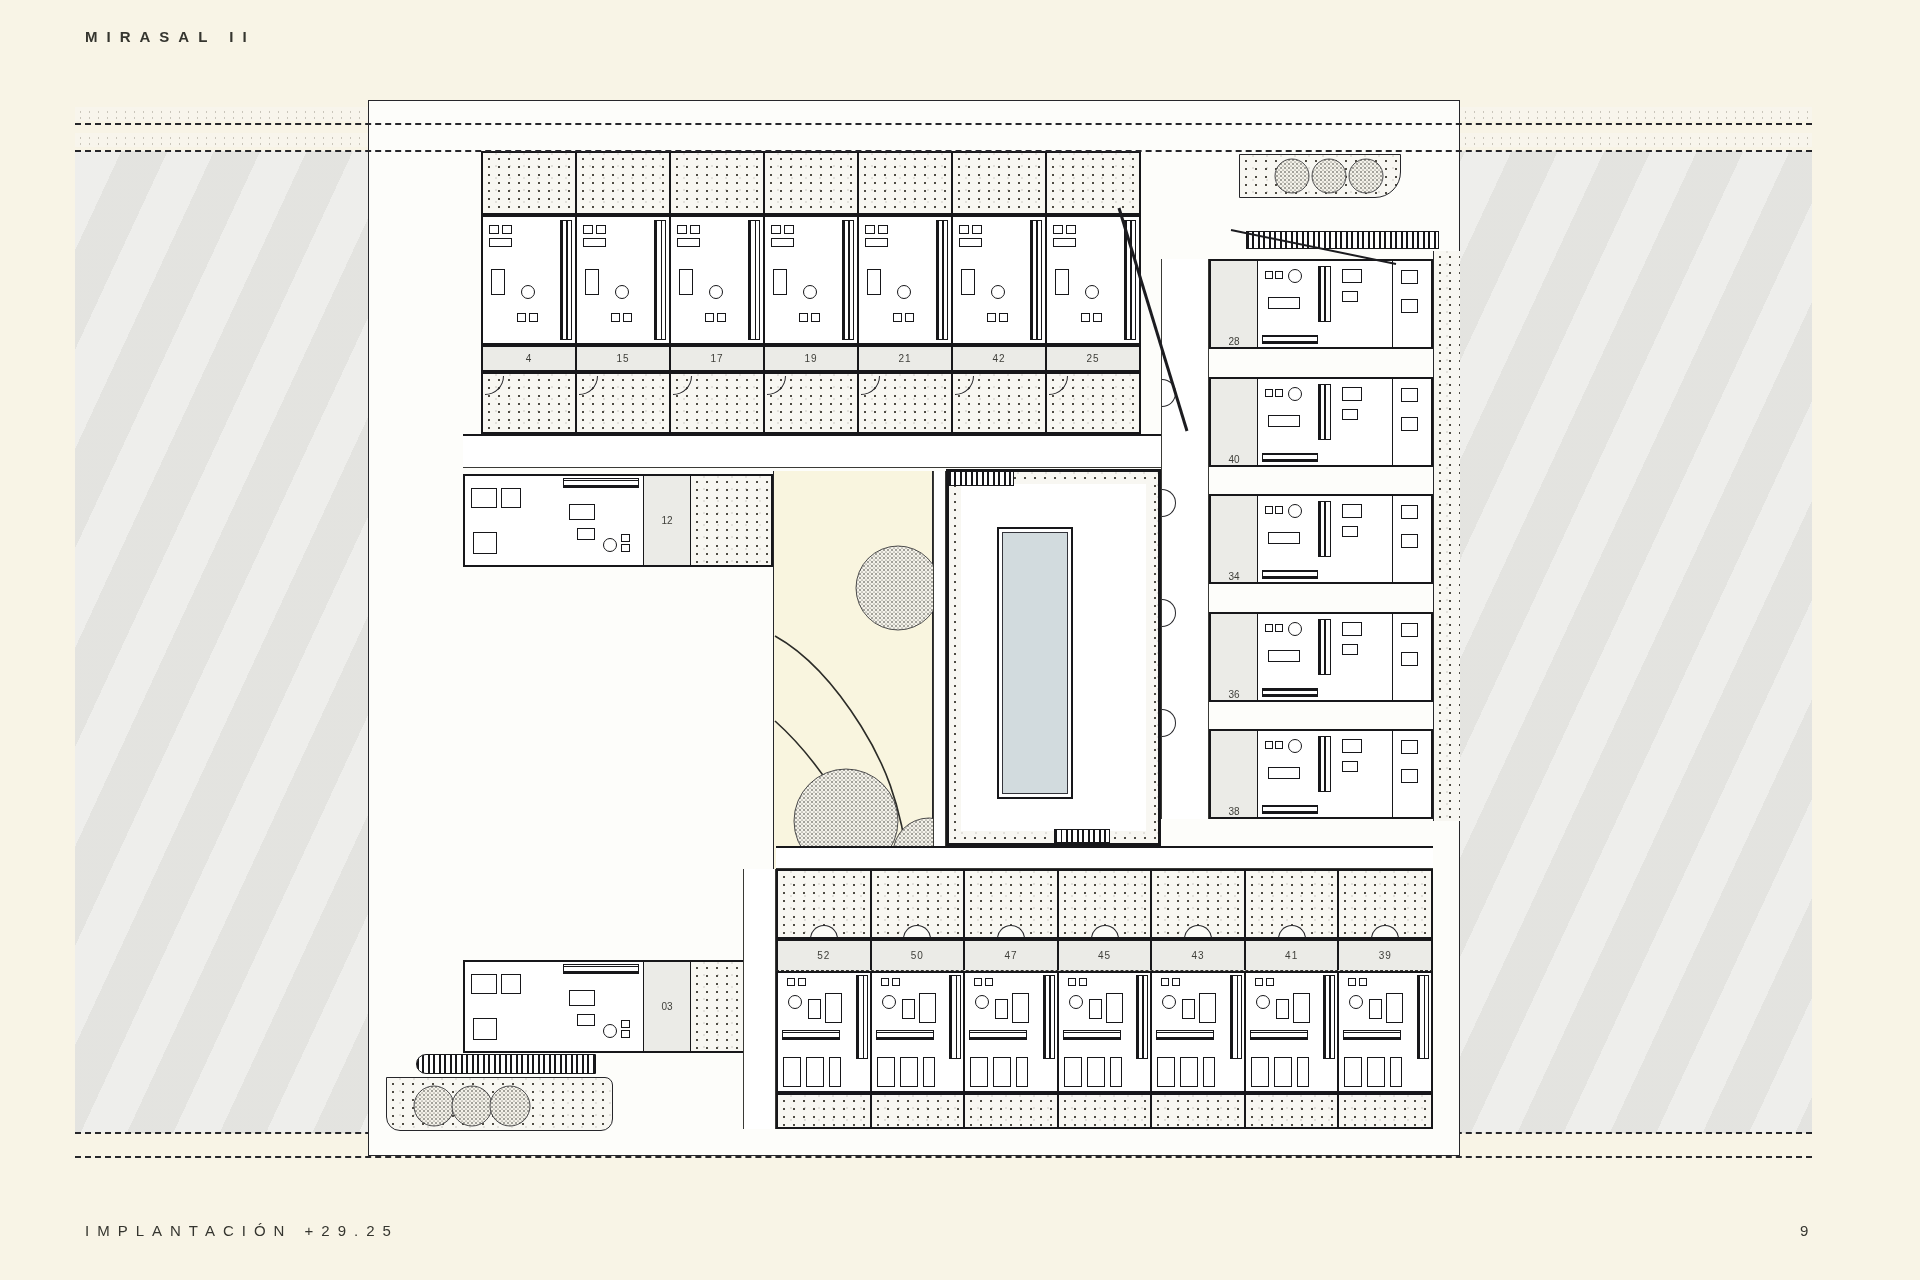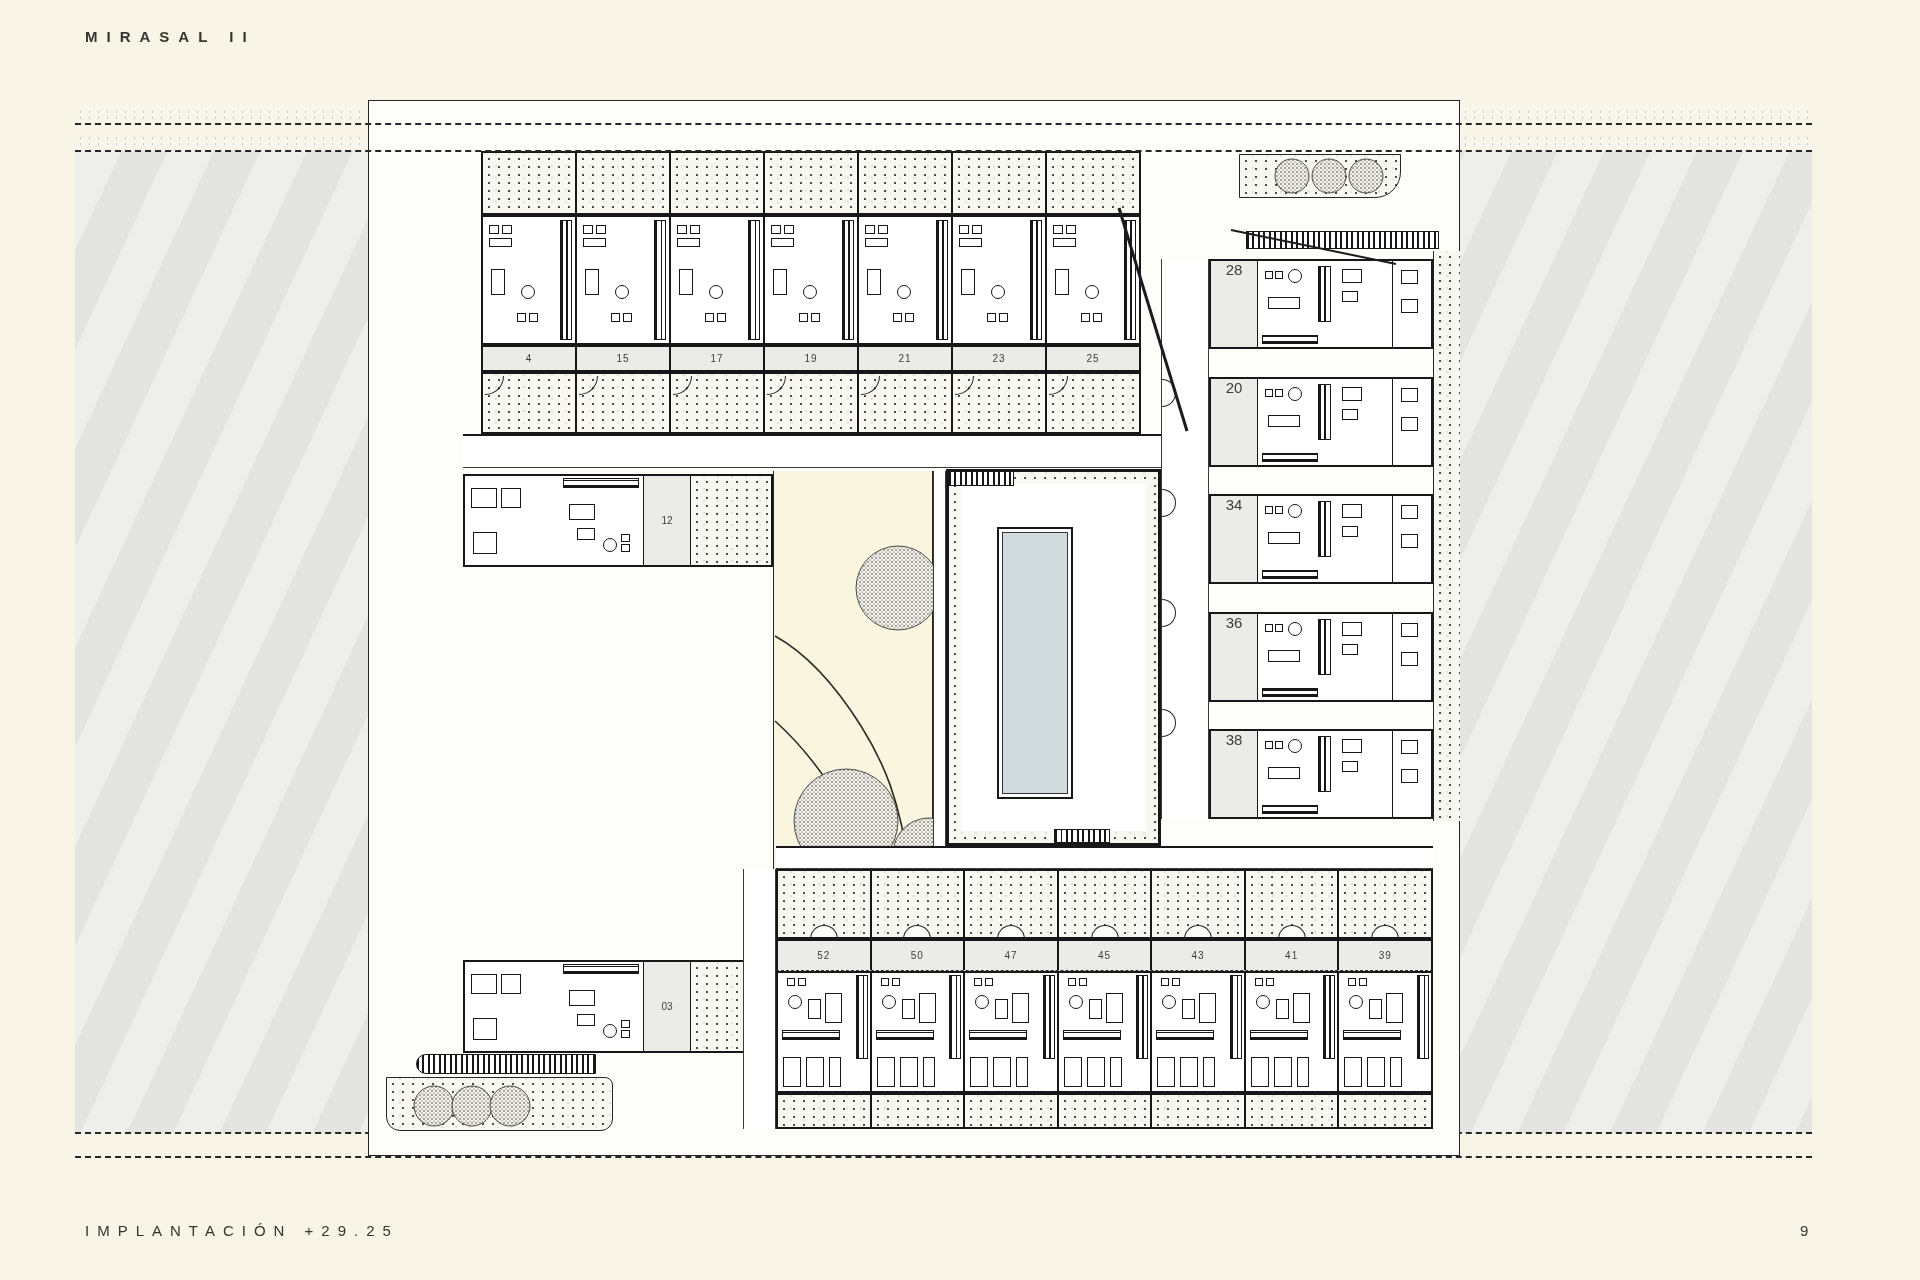--- a/index.html
+++ b/index.html
@@ -27,21 +27,21 @@
   .t-lab,.b-lab{display:flex;align-items:center;justify-content:center;font-size:10px;color:#3e3e39;letter-spacing:1px}
   .hatch-v{background-color:#fff;background-image:repeating-linear-gradient(90deg,var(--ink) 0 1.8px,transparent 1.8px 5.5px);border:1.2px solid var(--ink);box-sizing:border-box}
   .hatch-h{background-color:#fff;background-image:repeating-linear-gradient(0deg,var(--ink) 0 1.8px,transparent 1.8px 5.5px);border:1.2px solid var(--ink);box-sizing:border-box}
   .bx{position:absolute;border:1.4px solid var(--ink);background:#fff;box-sizing:border-box}
   .ci{position:absolute;width:14px;height:14px;border:1.4px solid var(--ink);border-radius:50%;background:#fff;box-sizing:border-box}
   .dome{position:absolute;bottom:-2px;left:50%;transform:translateX(-50%);width:26px;height:13px;border:1.5px solid #26262a;border-bottom:none;border-radius:26px 26px 0 0;background:#fbfbf7}
   .qarc{position:absolute;left:2px;top:2px;width:18px;height:18px;border-right:1.5px solid #26262a;border-bottom:1.5px solid #26262a;border-bottom-right-radius:20px}
   .side-arc{position:absolute;width:13px;height:26px;border:1.5px solid #26262a;border-left:none;border-radius:0 26px 26px 0;background:#fff}
   #right-rows,#left-rows{position:absolute;display:flex;flex-direction:column;justify-content:space-between}
   .r-row{height:90px;display:flex;border:2px solid var(--ink);background:#fff;box-sizing:border-box}
-  .rw-lab{width:46px;background:var(--label);display:flex;align-items:flex-start;justify-content:center;border-right:1.6px solid var(--ink);font-size:15px;color:#3e3e39}
+  .rw-lab{width:46px;background:var(--label);display:flex;align-items:flex-end;justify-content:center;border-right:1.6px solid var(--ink);font-size:10px;color:#3e3e39}
   .rw-int{position:relative;flex:1;background:#fff;border-right:1.6px solid var(--ink);overflow:hidden}
   .rw-ter{position:relative;width:38px;background:#fff;overflow:hidden}
   .l-row{height:93px;display:flex;border:2px solid var(--ink);background:#fff;box-sizing:border-box}
   .lw-rooms{position:relative;width:178px;border-right:1.6px solid var(--ink);background:#fff;overflow:hidden}
   .lw-lab{width:46px;background:var(--label);border-right:1.6px solid var(--ink);display:flex;align-items:center;justify-content:center;font-size:10px;color:#3e3e39}
   .lw-ter{flex:1}
   .corridor{position:absolute;background:#fff;border-top:2.4px solid var(--ink);border-bottom:1.4px solid #3a3a36;box-sizing:border-box}
   .vline-corridor{position:absolute;background:#fff;border-left:1.4px solid #3a3a36;border-right:1.4px solid #3a3a36;box-sizing:border-box}
   .footer-text{position:absolute;font-size:15px;letter-spacing:8px;color:#35352f;font-weight:500}
   svg{display:block}
@@ -160,21 +160,21 @@
         <div class="cell t-lab">
           <span>17</span>
         </div>
         <div class="cell t-lab">
           <span>19</span>
         </div>
         <div class="cell t-lab">
           <span>21</span>
         </div>
         <div class="cell t-lab">
-          <span>23</span>
+          <span>42</span>
         </div>
         <div class="cell t-lab">
           <span>25</span>
         </div>
       </div>
     <div class="cellrow" style="left:112px;top:271px;width:660px;height:62px">
         <div class="cell t-pat stipple">
           <i class="qarc"></i>
         </div>
         <div class="cell t-pat stipple">
@@ -286,21 +286,21 @@
             <i class="bx" style="left:84px;top:30px;width:16px;height:11px"></i>
             <i class="hatch-h abs" style="left:4px;bottom:3px;width:56px;height:9px"></i>
           </div>
           <div class="rw-ter">
             <i class="bx" style="left:8px;top:9px;width:17px;height:14px"></i>
             <i class="bx" style="left:8px;top:38px;width:17px;height:14px"></i>
           </div>
         </div>
         <div class="r-row">
           <div class="rw-lab">
-            <span>20</span>
+            <span>40</span>
           </div>
           <div class="rw-int">
             <i class="bx" style="left:7px;top:10px;width:8px;height:8px"></i>
             <i class="bx" style="left:17px;top:10px;width:8px;height:8px"></i>
             <i class="ci" style="left:30px;top:8px"></i>
             <i class="bx" style="left:10px;top:36px;width:32px;height:12px"></i>
             <i class="hatch-v abs" style="left:60px;top:5px;width:13px;height:56px"></i>
             <i class="bx" style="left:84px;top:8px;width:20px;height:14px"></i>
             <i class="bx" style="left:84px;top:30px;width:16px;height:11px"></i>
             <i class="hatch-h abs" style="left:4px;bottom:3px;width:56px;height:9px"></i>

